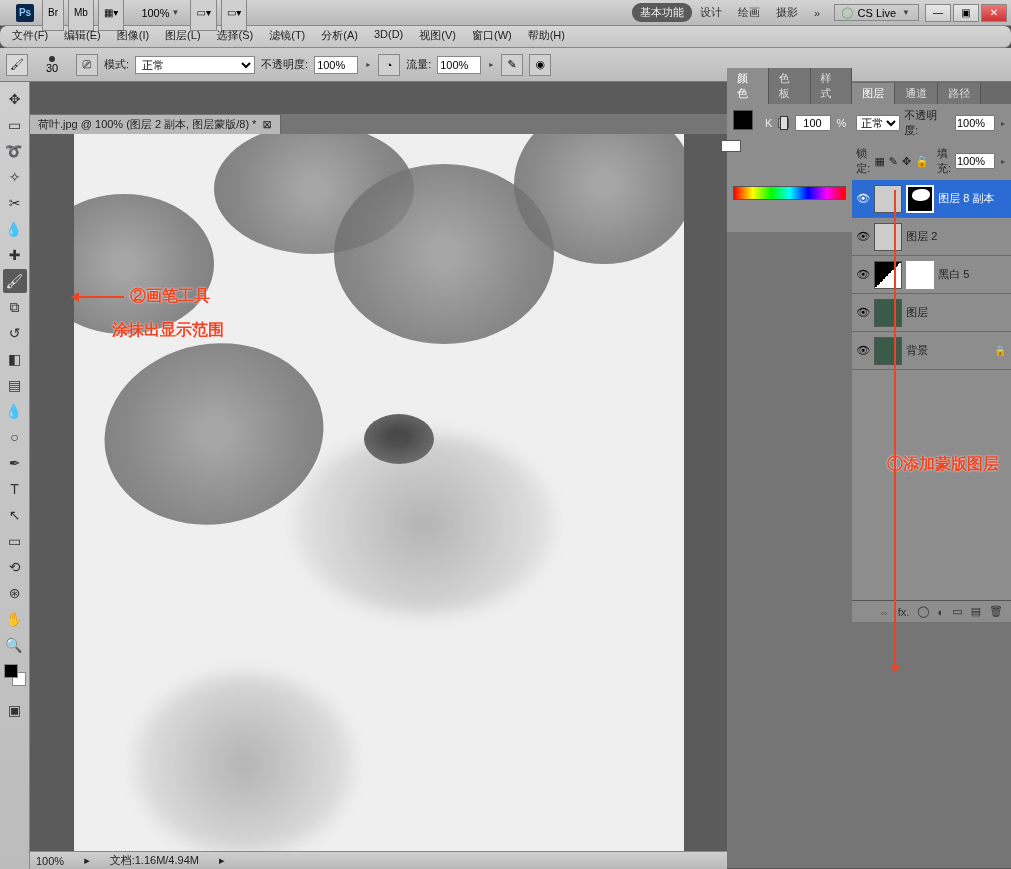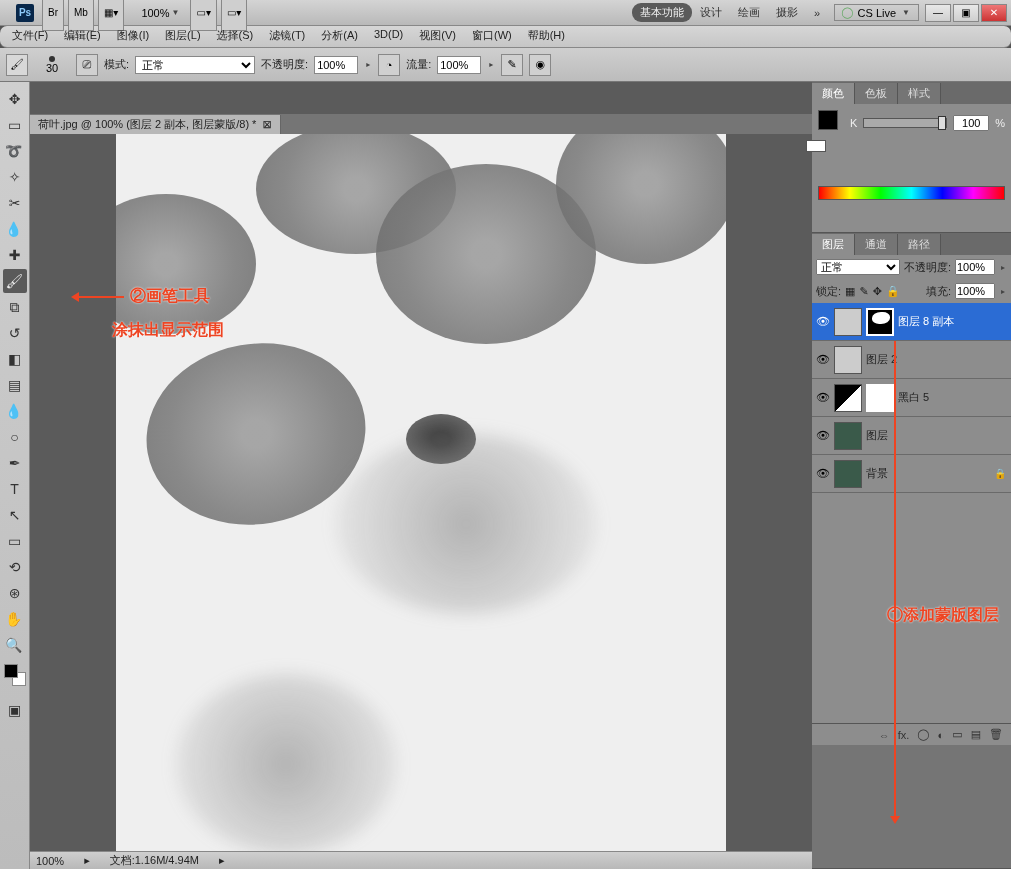--- a/index.html
+++ b/index.html
@@ -42,21 +42,21 @@
 .canvas-wrap{flex:1;background:#5b5b5b;display:flex;align-items:flex-start;justify-content:center;overflow:hidden;padding:0 12px;}
 .canvas{width:610px;height:780px;background:#efefef;position:relative;overflow:hidden;}
 .leaf{position:absolute;border-radius:50%;background:radial-gradient(circle,#999 10%,#777 60%,#666 100%);opacity:0.85;}
 .blur{position:absolute;border-radius:50%;background:radial-gradient(circle,rgba(120,120,120,0.5),rgba(120,120,120,0));filter:blur(8px);}
 .flower{position:absolute;width:70px;height:50px;background:radial-gradient(ellipse,#444 20%,#666 70%,transparent);border-radius:50%;}
 .annot{position:absolute;color:#e42;font-size:16px;font-weight:bold;text-shadow:0 0 2px #fff;}
 .arrow-h{position:absolute;height:2px;background:#e42;}
 .arrow-h:before{content:'';position:absolute;left:-8px;top:-4px;border:5px solid transparent;border-right:8px solid #e42;}
 .statusbar{height:18px;background:linear-gradient(#cfcfcf,#b8b8b8);display:flex;align-items:center;padding:0 6px;border-top:1px solid #888;gap:20px;color:#222;}
 
-.panels{width:199px;background:#757575;display:flex;flex-direction:column;}
+.panels{width:284px;background:#757575;display:flex;flex-direction:row;}
 .panel{border-bottom:1px solid #555;}
 .ptabs{height:22px;background:#6a6a6a;display:flex;align-items:flex-end;}
 .ptab{padding:3px 10px;color:#ddd;background:#757575;border-right:1px solid #555;}
 .ptab.active{background:#8d8d8d;color:#fff;}
 .pbody{background:#8d8d8d;padding:6px;}
 
 .color-panel .krow{display:flex;align-items:center;gap:6px;color:#eee;}
 .color-panel .csw{width:20px;height:20px;background:#000;border:1px solid #555;}
 .color-panel .csw2{width:20px;height:12px;background:#fff;border:1px solid #555;margin-left:-12px;margin-top:10px;}
 .slider{flex:1;height:10px;background:#aaa;position:relative;border:1px solid #555;}

